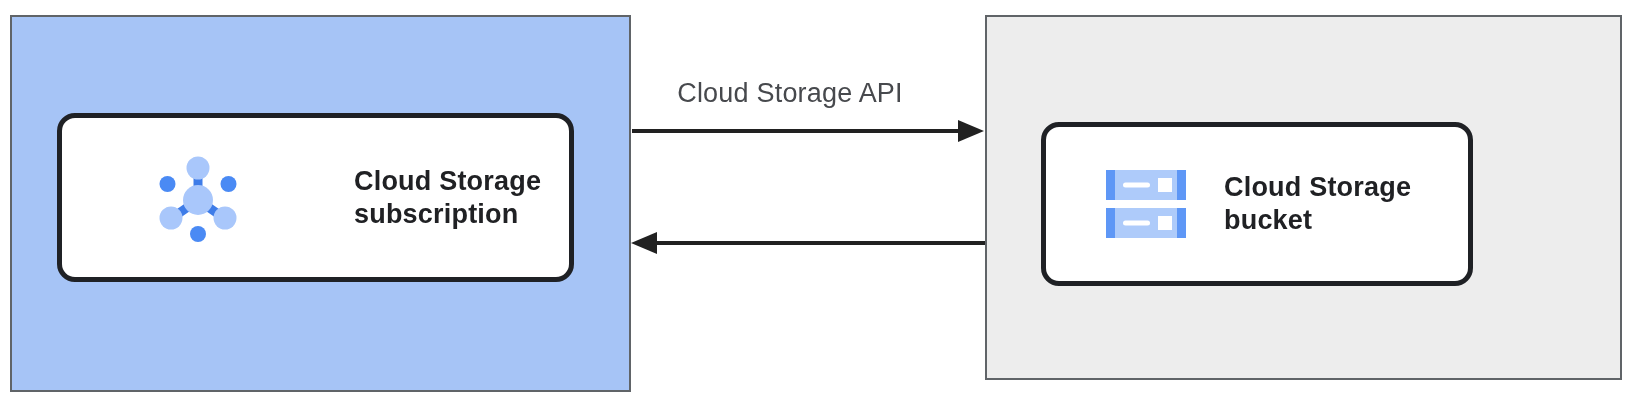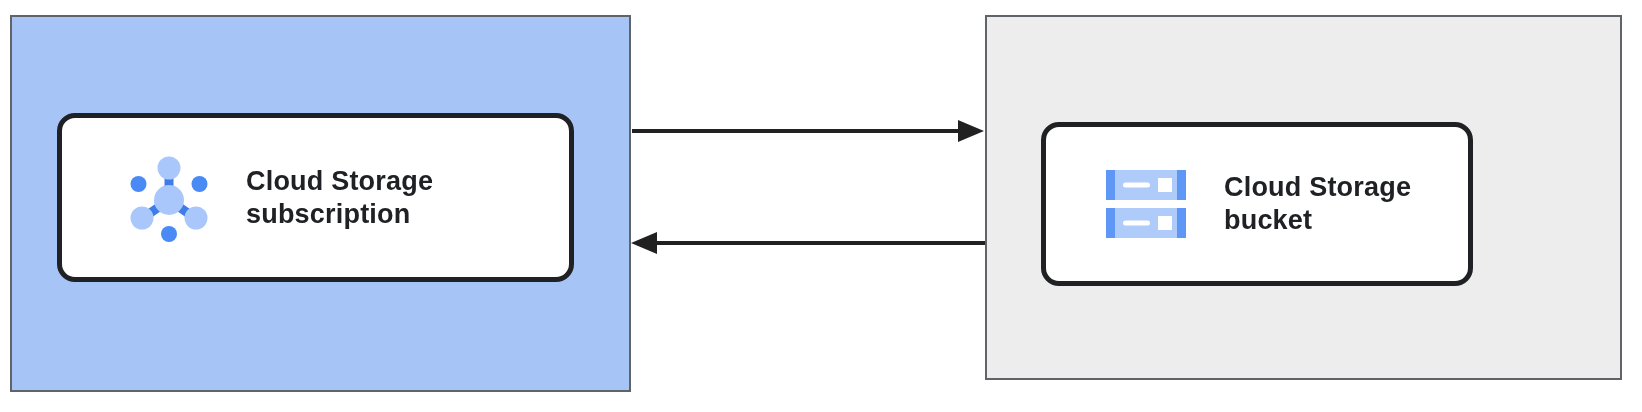--- a/index.html
+++ b/index.html
@@ -31,22 +31,23 @@
     box-sizing: border-box;
     background: #ffffff;
     border: 5px solid #1f2125;
     border-radius: 18px;
     display: flex;
     align-items: center;
   }
   .card-left {
     left: 57px; top: 113px;
     width: 517px; height: 169px;
-    padding-left: 68px;
-    gap: 38px;
+    padding-left: 97px;
+    gap: 24px;
+    justify-content: space-between;
   }
   .card-right {
     left: 1041px; top: 122px;
     width: 432px; height: 164px;
     padding-left: 60px;
     gap: 38px;
   }
   .card-label {
     font-size: 27px;
     font-weight: 700;
@@ -131,19 +132,20 @@
         <rect x="0" y="0" width="80" height="30" fill="#aecbfa"></rect>
         <rect x="0" y="0" width="9" height="30" fill="#5e97f6"></rect>
         <rect x="71" y="0" width="9" height="30" fill="#5e97f6"></rect>
         <rect x="17" y="12.5" width="27" height="5" rx="2.5" fill="#ffffff"></rect>
         <rect x="52" y="8" width="14" height="14" fill="#ffffff"></rect>
       </g>
     </svg>
     <div class="card-label">Cloud Storage bucket</div>
   </div>
 
+  <div class="flow-label flow-label-request">Cloud Storage API</div>
   <div class="flow-line flow-line-request"></div>
   <div class="flow-head flow-head-right"></div>
 
   <div class="flow-head flow-head-left"></div>
   <div class="flow-line flow-line-response"></div>
 
 </div>
 
 </body></html>

